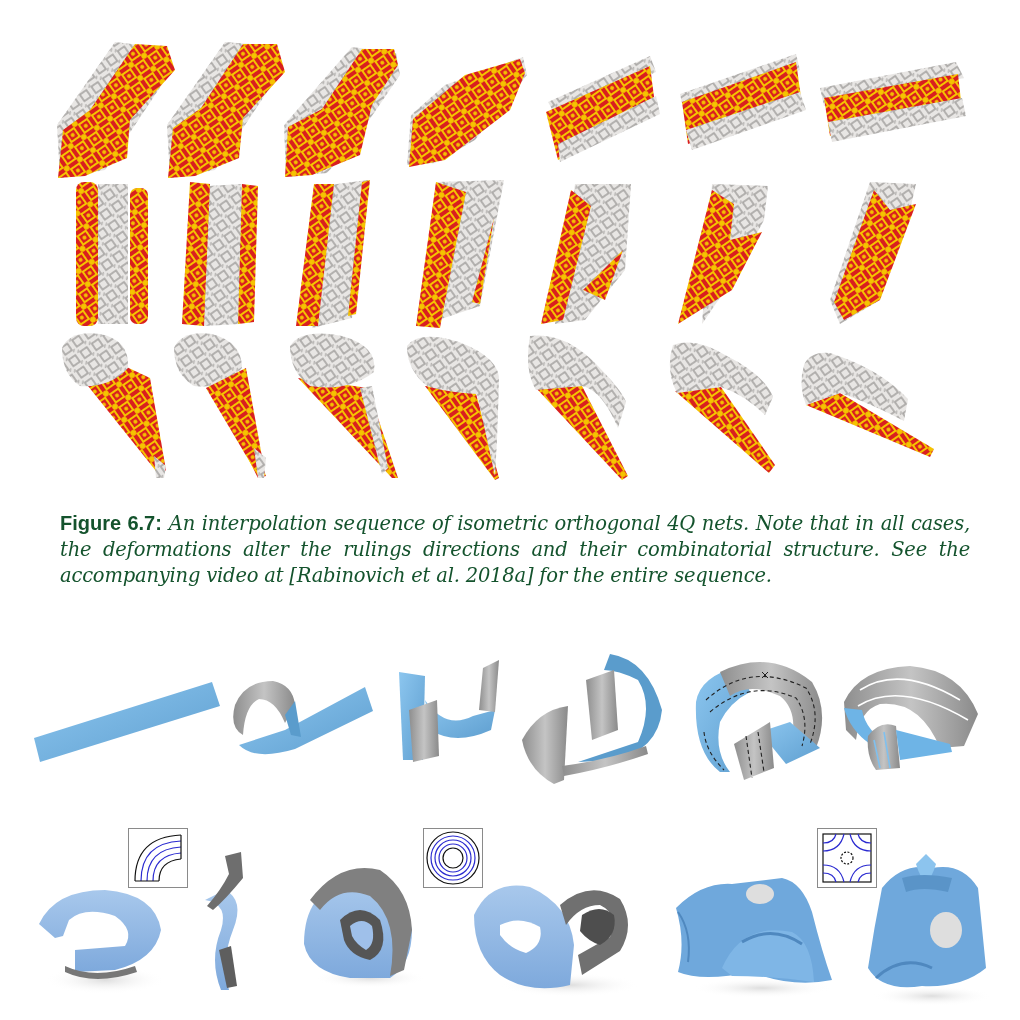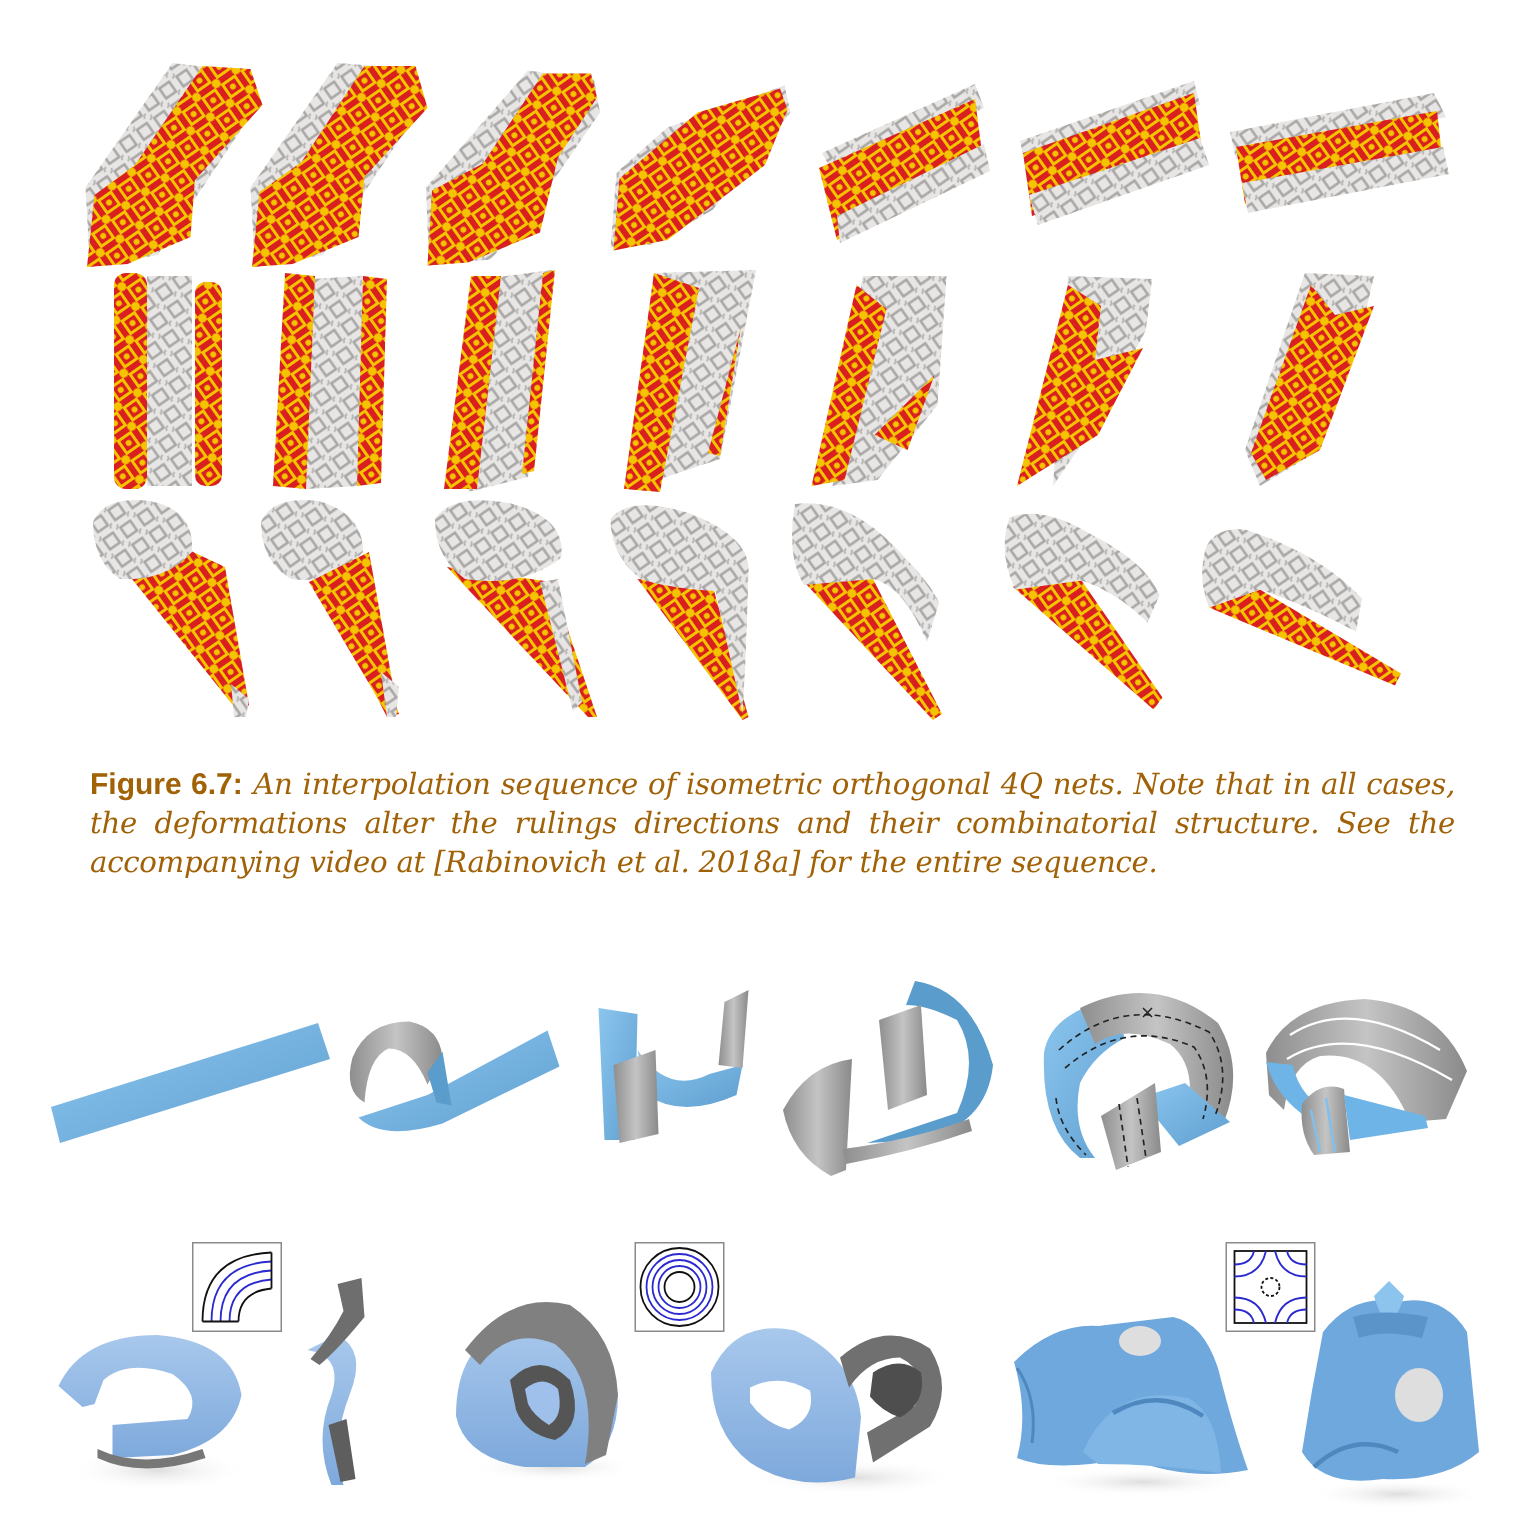--- a/index.html
+++ b/index.html
@@ -1,19 +1,19 @@
 <!DOCTYPE html>
 <html><head>
 <meta charset="utf-8">
 <style>
   html, body { margin:0; padding:0; background:#ffffff; }
   body { width:1020px; height:1020px; position:relative; overflow:hidden; font-family:"DejaVu Serif", serif; }
   .abs { position:absolute; }
   svg { display:block; overflow:visible; }
-  .caption { left:60px; top:510px; width:910px; font-size:19.5px; line-height:26px; color:#a16207; text-align:justify; }
+  .caption { left:60px; top:510px; width:910px; font-size:19.5px; line-height:26px; color:#14532d; text-align:justify; }
   .caption .lbl { font-family:"Liberation Sans", sans-serif; font-weight:bold; font-style:normal; font-size:20px; }
   .caption .txt { font-family:"DejaVu Serif", serif; font-style:italic; letter-spacing:-0.2px; }
   .inset { background:#fff; border:1px solid #8a8a8a; box-sizing:border-box; }
 </style>
 </head>
 <body>
 
 <svg width="0" height="0" style="position:absolute">
   <defs>
     <pattern id="redPat" width="16" height="16" patternUnits="userSpaceOnUse" patternTransform="rotate(-35)">

